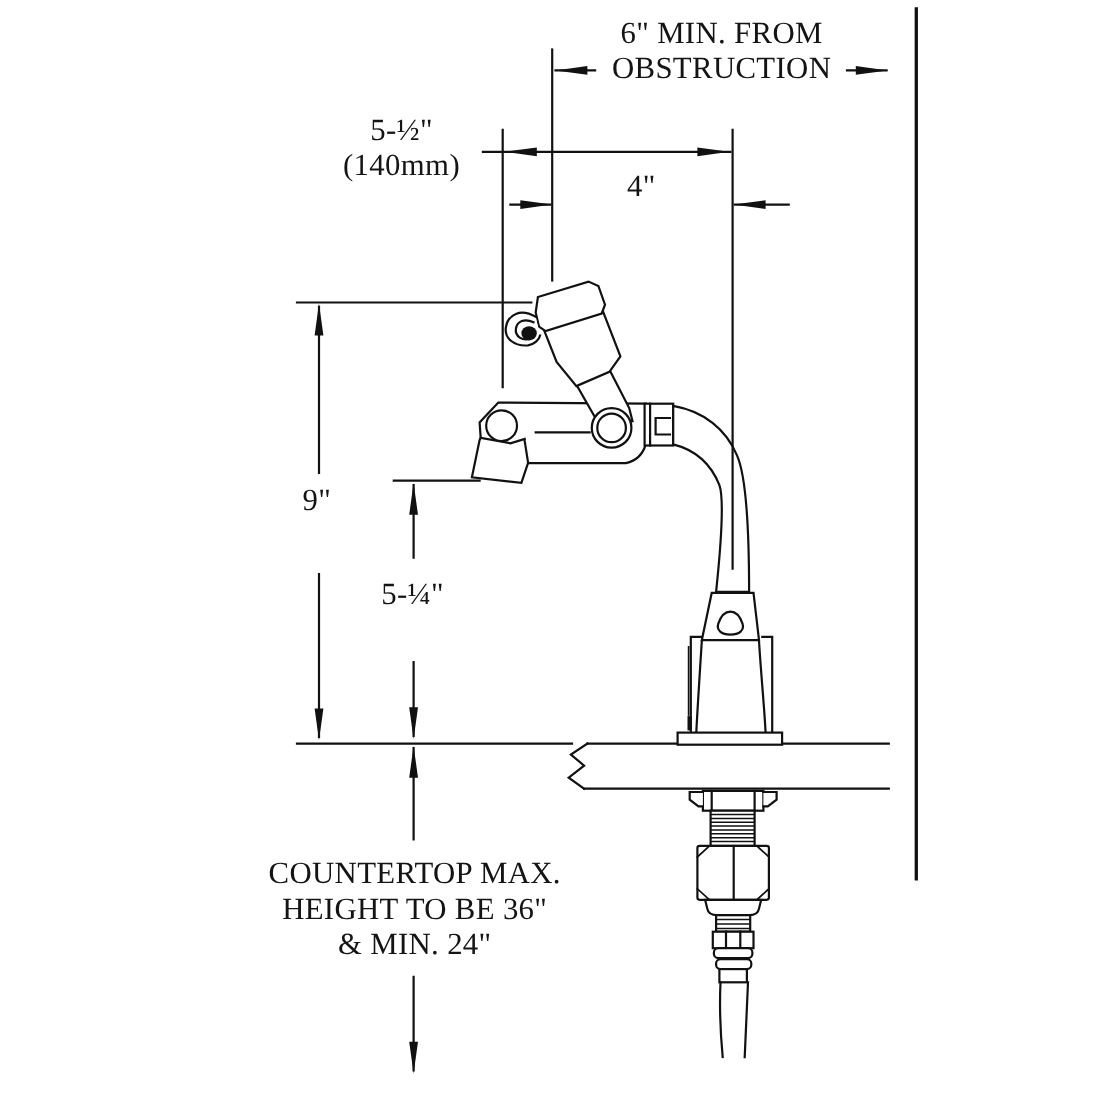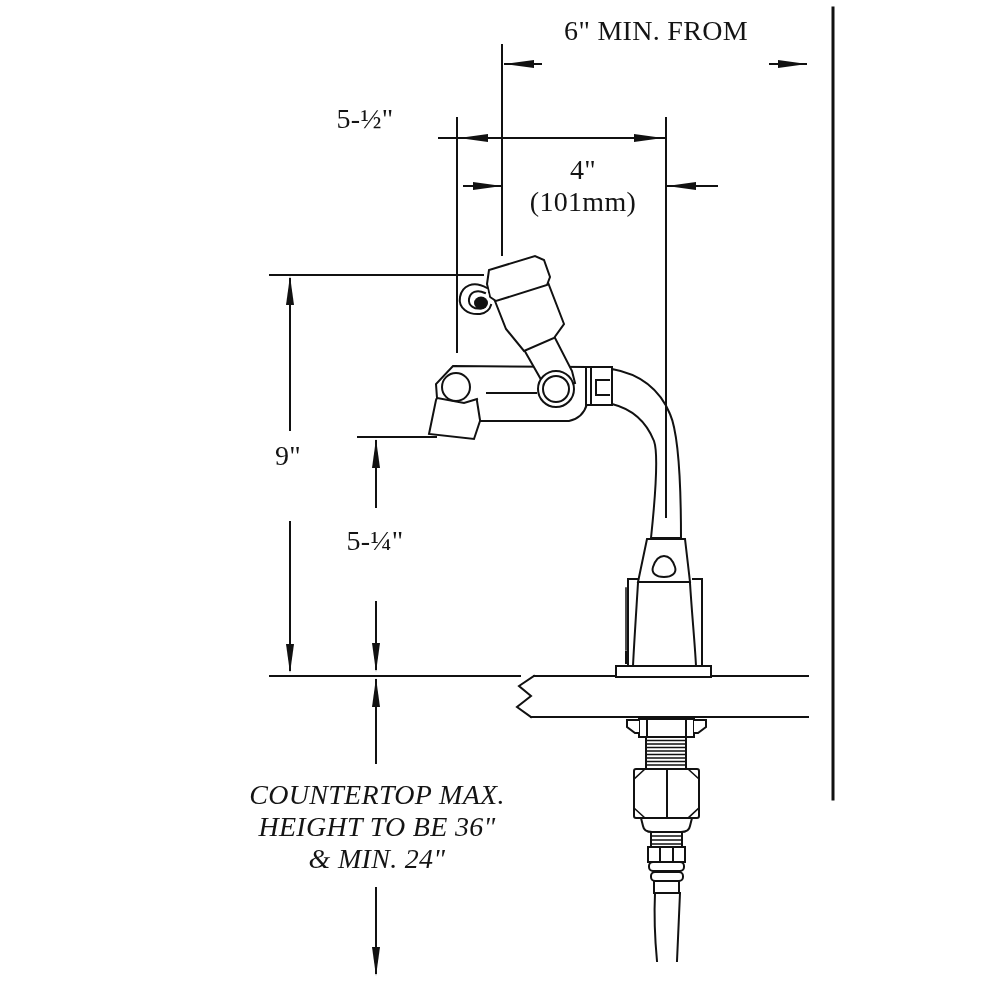--- a/index.html
+++ b/index.html
@@ -145,38 +145,39 @@
         <polygon points="376,678 372,707 380,707" stroke="none"></polygon>
         <polygon points="376,976 372,947 380,947" stroke="none"></polygon>
       </g>
     </g>
 
     <path d="M833,8 V799" stroke-width="3"></path>
   </svg>
 
   <div class="label" style="left:495px;top:15px;width:322px;">
     <div>6" MIN. FROM</div>
+    <div>OBSTRUCTION</div>
   </div>
 
   <div class="label" style="left:285px;top:103px;width:160px;">
     <div>5-½"</div>
+    <div>(140mm)</div>
   </div>
 
   <div class="label" style="left:503px;top:154px;width:160px;">
     <div>4"</div>
-    <div>(101mm)</div>
   </div>
 
   <div class="label" style="left:208px;top:440px;width:160px;">
     <div>9"</div>
   </div>
 
   <div class="label" style="left:295px;top:525px;width:160px;">
     <div>5-¼"</div>
   </div>
 
-  <div class="label" style="left:217px;top:779px;width:320px;font-style:italic;">
+  <div class="label" style="left:217px;top:779px;width:320px;">
     <div>COUNTERTOP MAX.</div>
     <div>HEIGHT TO BE 36"</div>
     <div>&amp; MIN. 24"</div>
   </div>
 
 </div>
 
 </body></html>

